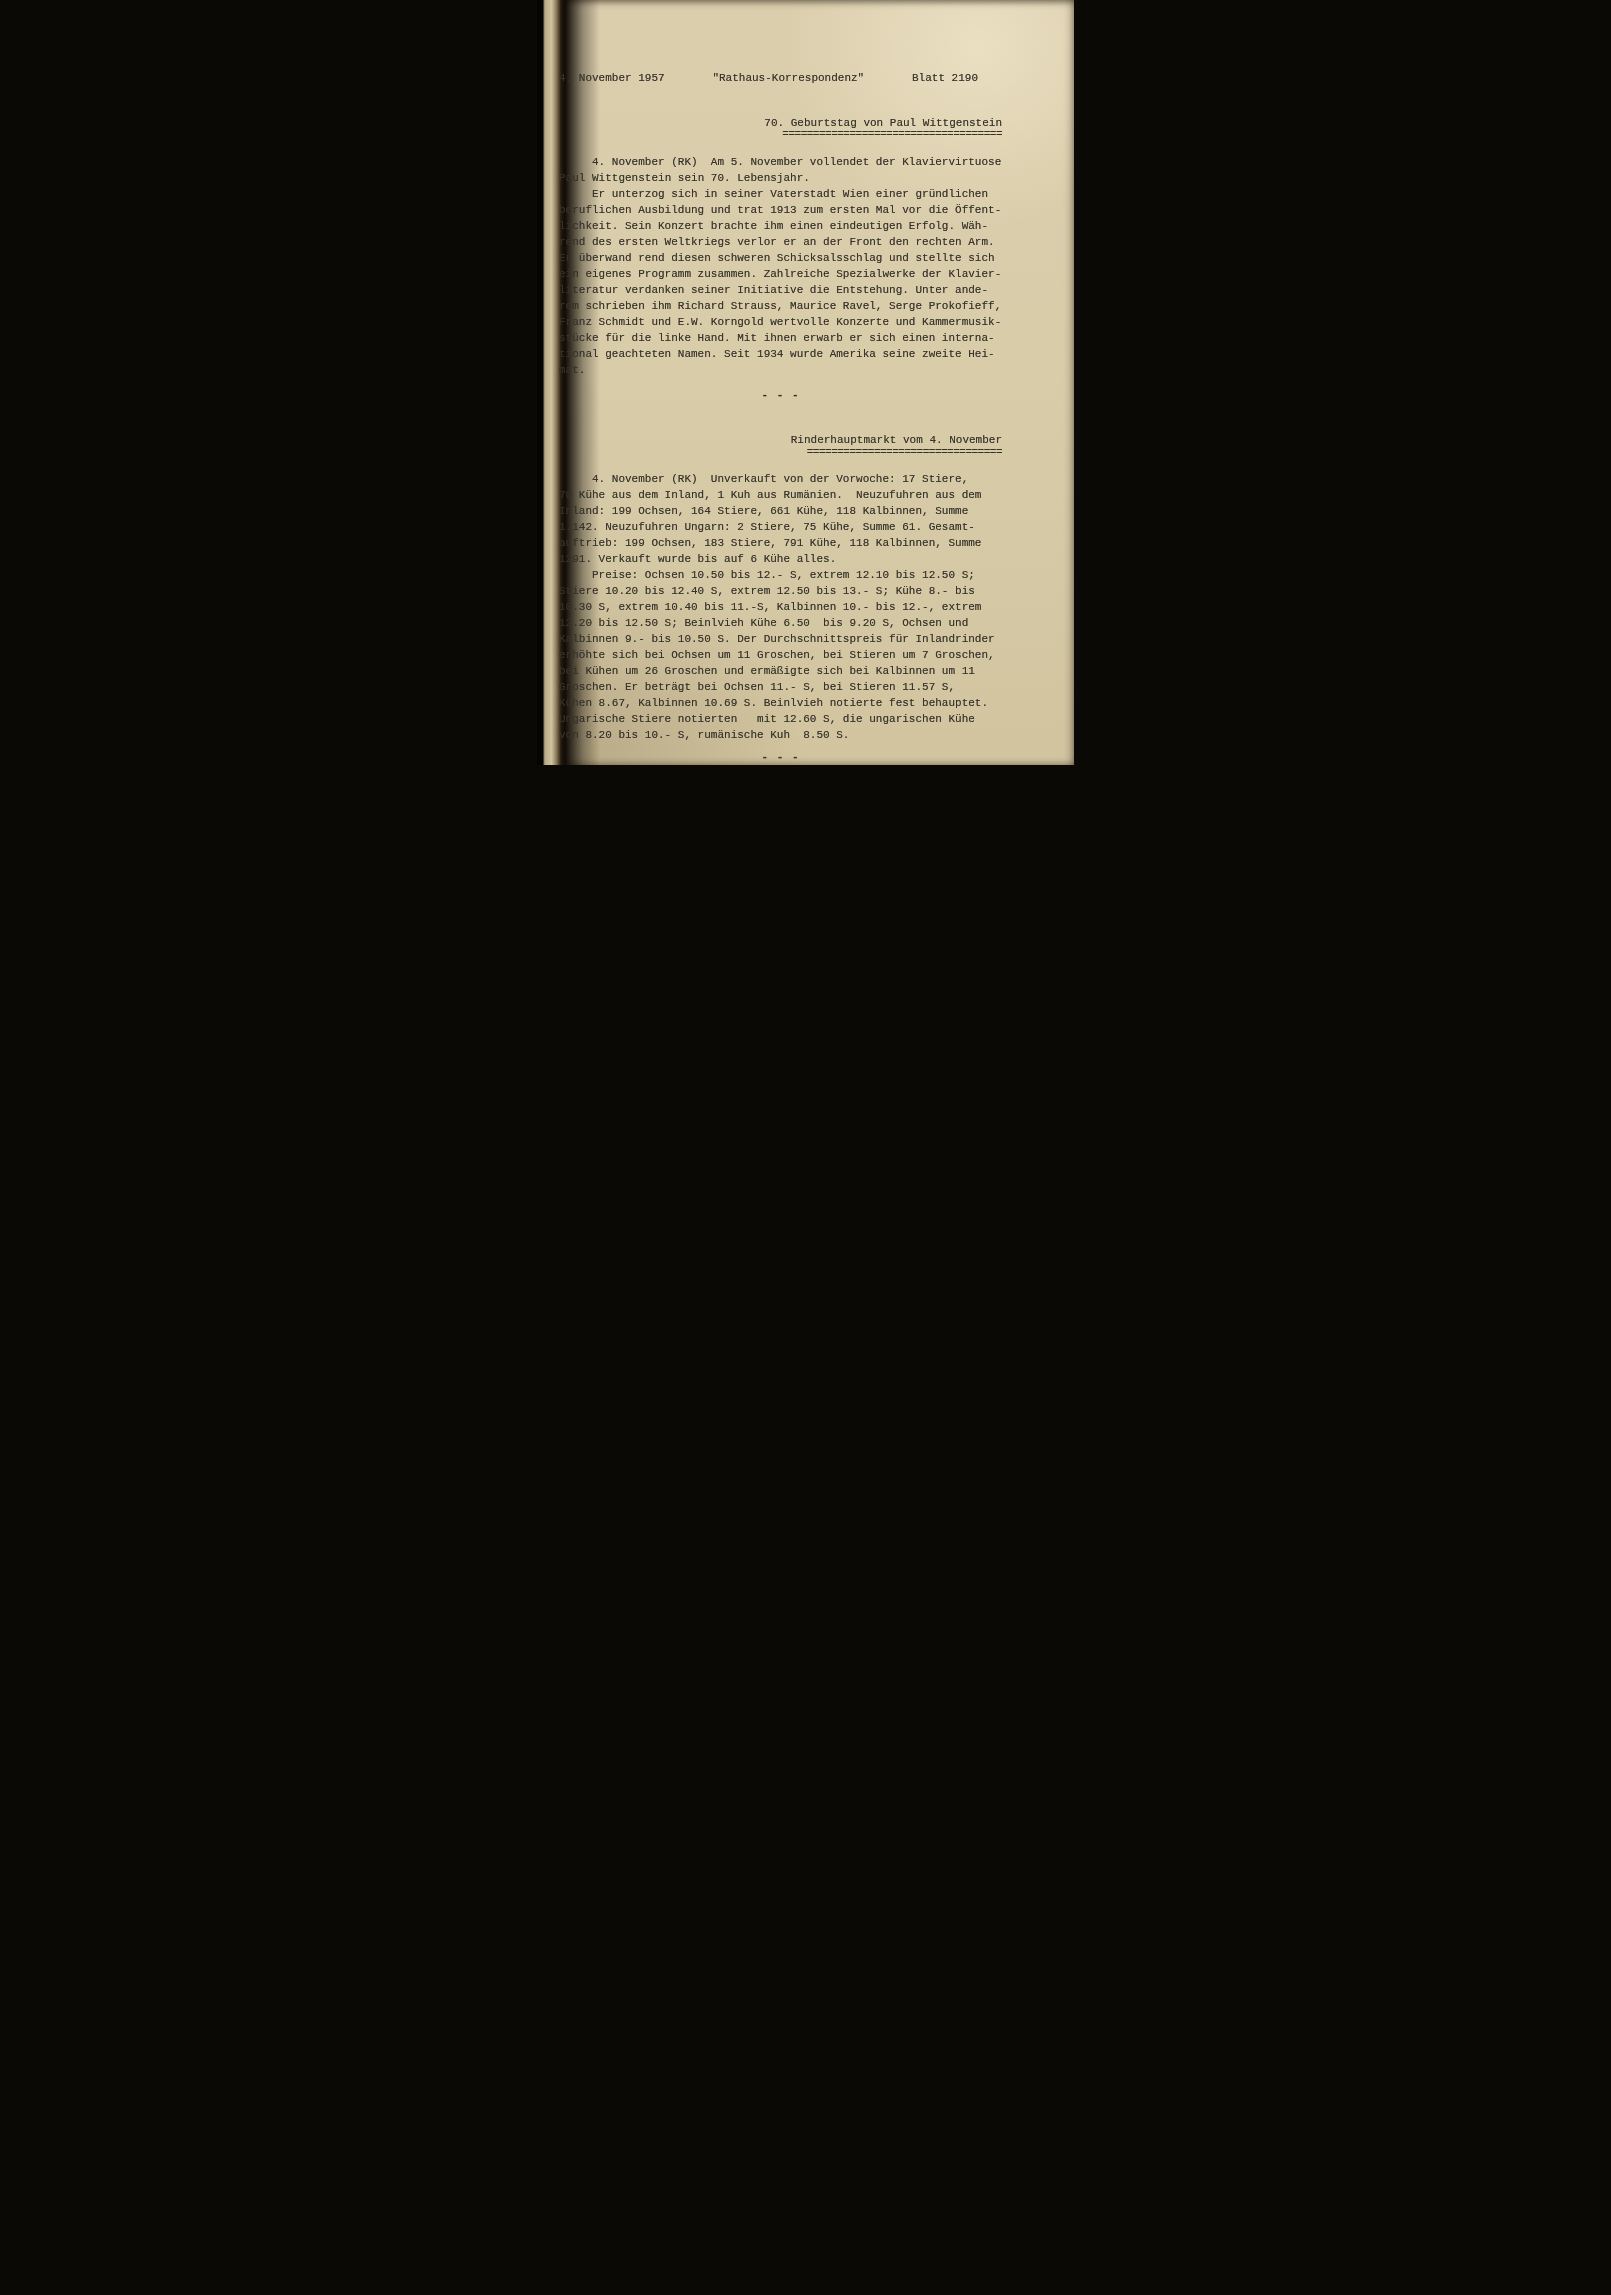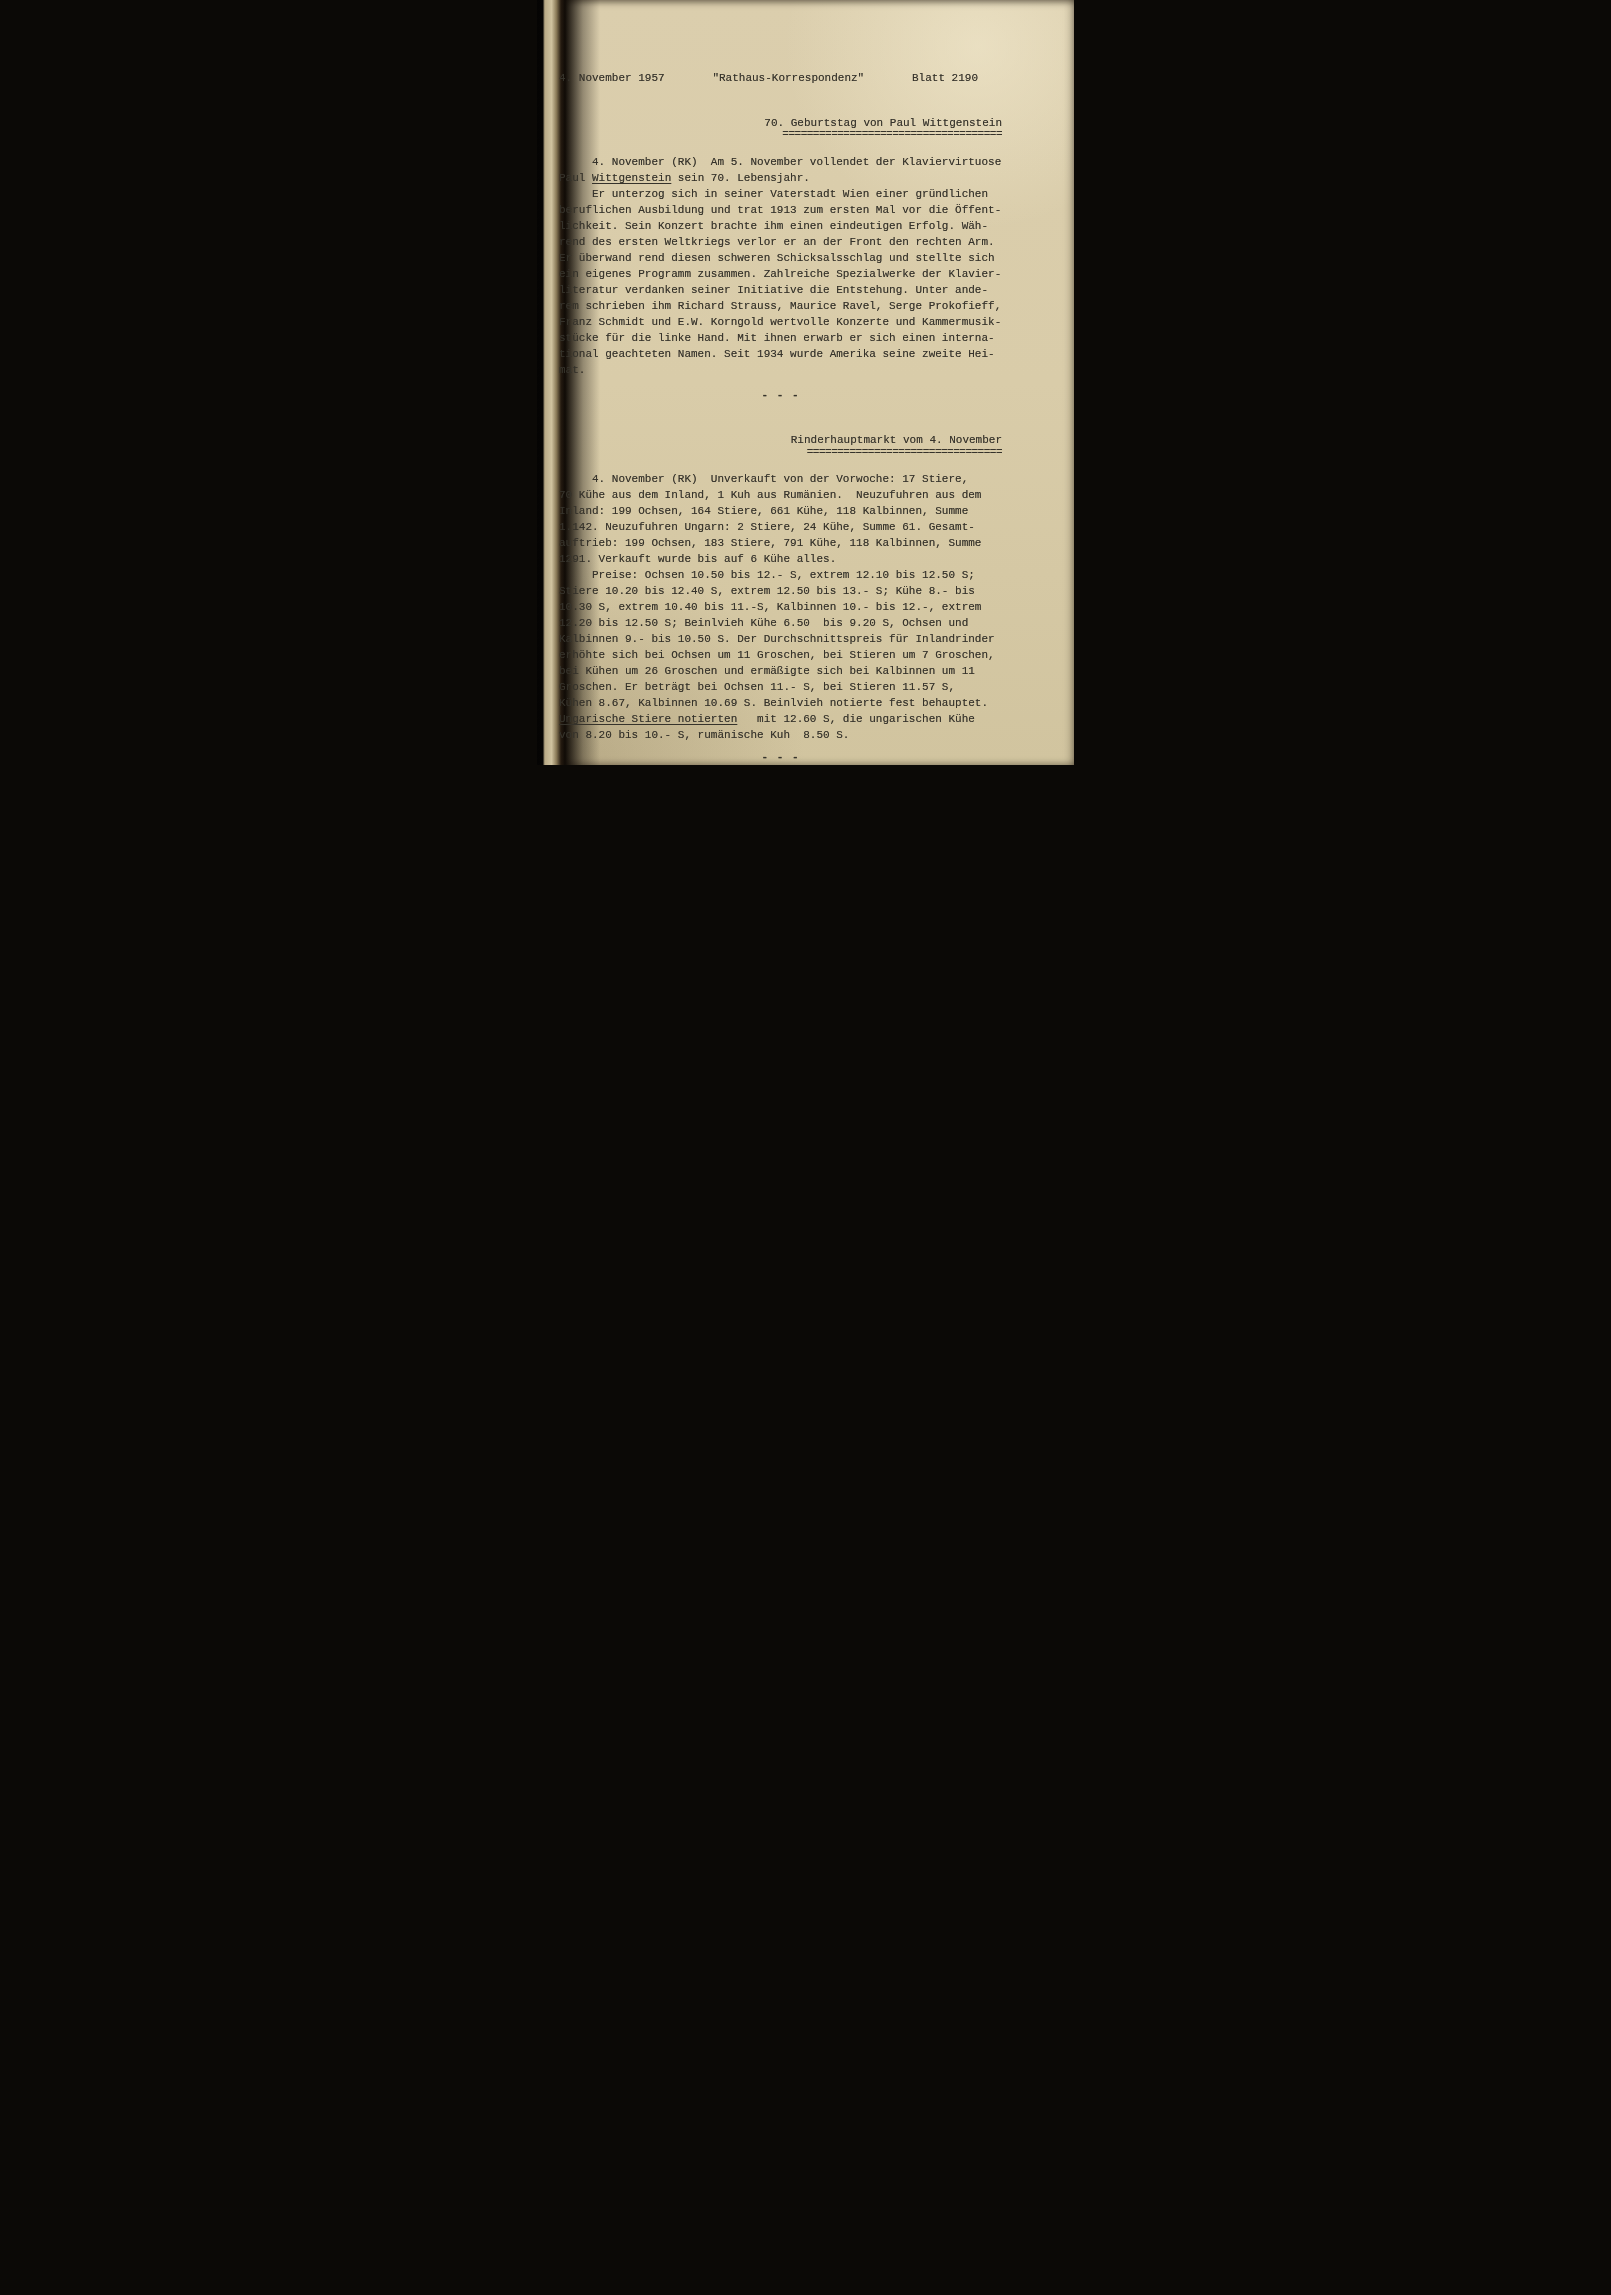--- a/index.html
+++ b/index.html
@@ -45,21 +45,21 @@
     text-shadow: 0 0 0.5px rgba(54,51,43,0.55);
   }
 
   .header { display: flex; justify-content: space-between; width: 419px; }
 
   .title-block { text-align: right; margin-top: 29px; }
   .title-underline { margin-top: -4.9px; letter-spacing: -0.5px; }
 
   .body { margin-top: 11.7px; }
   .tline { white-space: pre; }
-  .u { text-decoration: underline; text-underline-offset: 1.9px; }
+  .u { text-underline-offset: 1.9px; }
 
   .separator { text-align: center; margin-top: 9.7px; letter-spacing: 1px; font-weight: bold; }
   .separator.last { margin-top: 5.8px; }
 </style>
 </head>
 <body>
 
 <div class="scan">
   <div class="gutter"></div>
 
@@ -101,21 +101,21 @@
     <section>
       <div class="title-block">
         <div class="title">Rinderhauptmarkt vom 4. November</div>
         <div class="title-underline">================================</div>
       </div>
       <div class="body">
         <div>
             <div class="tline">     4. November (RK)  Unverkauft von der Vorwoche: 17 Stiere,</div>
             <div class="tline">70 Kühe aus dem Inland, 1 Kuh aus Rumänien.  Neuzufuhren aus dem</div>
             <div class="tline">Inland: 199 Ochsen, 164 Stiere, 661 Kühe, 118 Kalbinnen, Summe</div>
-            <div class="tline">1.142. Neuzufuhren Ungarn: 2 Stiere, 24 Kühe, Summe 61. Gesamt-</div>
+            <div class="tline">1.142. Neuzufuhren Ungarn: 2 Stiere, 75 Kühe, Summe 61. Gesamt-</div>
             <div class="tline">auftrieb: 199 Ochsen, 183 Stiere, 791 Kühe, 118 Kalbinnen, Summe</div>
             <div class="tline">1291. Verkauft wurde bis auf 6 Kühe alles.</div>
           </div>
         <div>
             <div class="tline">     Preise: Ochsen 10.50 bis 12.- S, extrem 12.10 bis 12.50 S;</div>
             <div class="tline">Stiere 10.20 bis 12.40 S, extrem 12.50 bis 13.- S; Kühe 8.- bis</div>
             <div class="tline">10.30 S, extrem 10.40 bis 11.-S, Kalbinnen 10.- bis 12.-, extrem</div>
             <div class="tline">12.20 bis 12.50 S; Beinlvieh Kühe 6.50  bis 9.20 S, Ochsen und</div>
             <div class="tline">Kalbinnen 9.- bis 10.50 S. Der Durchschnittspreis für Inlandrinder</div>
             <div class="tline">erhöhte sich bei Ochsen um 11 Groschen, bei Stieren um 7 Groschen,</div>

